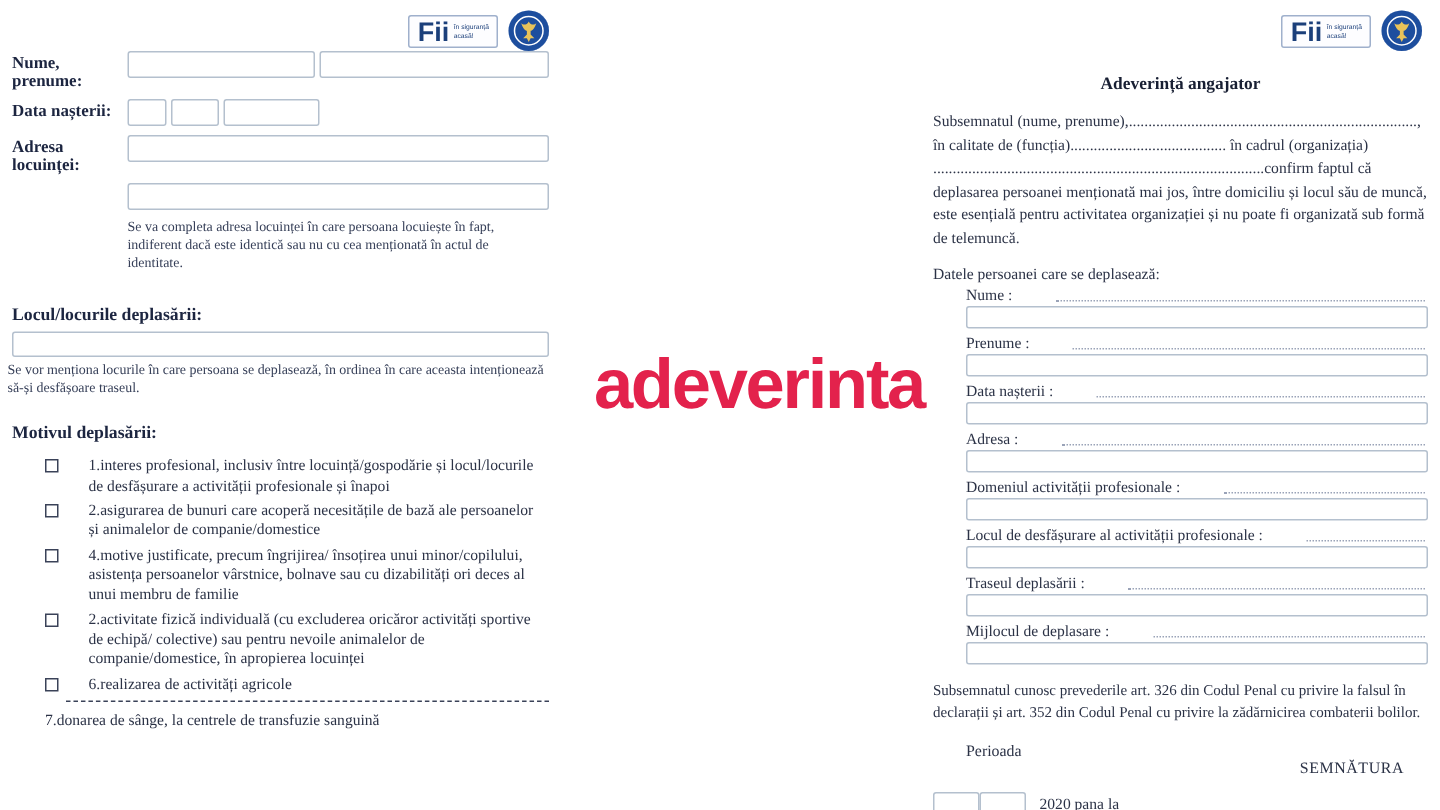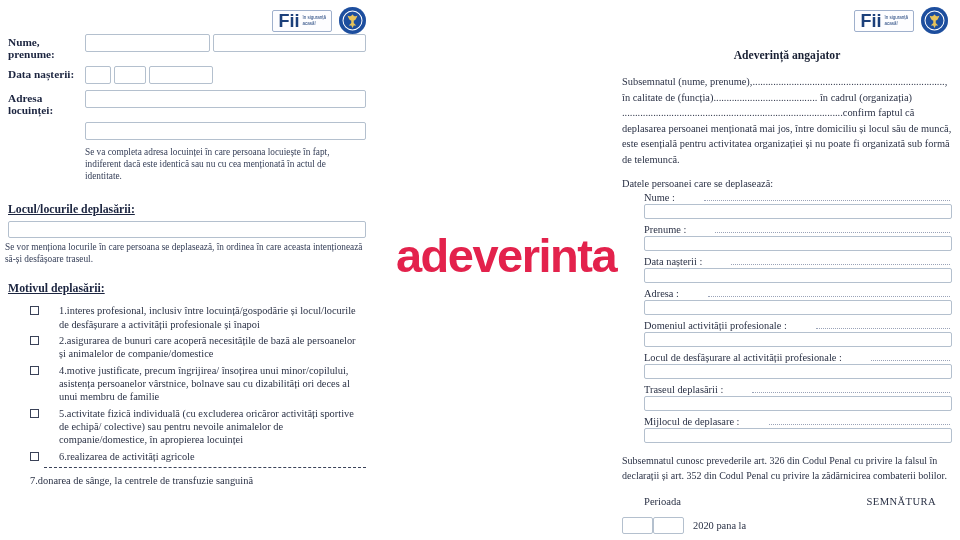--- a/index.html
+++ b/index.html
@@ -16,40 +16,40 @@
   .box{border:1px solid #b4c0ce;border-radius:2px;background:#fff;}
   .note{font-size:9.3px;line-height:1.3;color:#374059;}
   
   .page-left{position:absolute;left:0;top:0;width:392px;box-sizing:border-box;padding:0 26px 0 8px;}
   .pl-title{font-weight:700;font-size:13px;color:#181f33;margin:12px 0 20px 77px;letter-spacing:.2px;}
   .fgrid{display:flex;align-items:flex-start;margin-bottom:6px;}
   .flabel{width:77px;flex:0 0 77px;font-weight:700;font-size:11.3px;color:#1c2540;padding-top:2px;}
   .fboxes{flex:1;display:flex;gap:3px;}
   .fbox{height:16px;}
   .addr-note{margin:6px 0 0 77px;width:272px;}
-  .sec-label{font-weight:700;font-size:11.8px;color:#1c2540;margin:20px 0 4px;text-decoration:underline;}
+  .sec-label{font-weight:700;font-size:11.8px;color:#1c2540;margin:20px 0 4px;}
   .wide-box{height:15px;margin:2px 0 3px;}
   .reasons{margin:8px 0 0 22px;}
   .reason{display:flex;gap:20px;margin-bottom:3px;font-size:10.4px;line-height:1.28;color:#2b3246;width:330px;}
   .cb{flex:0 0 7px;width:7px;height:7px;border:1px solid #3a4258;margin-top:2px;background:#fff;}
   .dash-sep{border-top:1.6px dashed #3a4258;margin:4px 0 6px 14px;width:322px;height:0;}
   
   .watermark{position:absolute;left:376px;top:228px;width:260px;text-align:center;
     font-family:"Liberation Sans",sans-serif;font-weight:700;font-size:47px;letter-spacing:-1.5px;}
   
   .page-right{position:absolute;left:622px;top:0;width:330px;box-sizing:border-box;}
   .pr-title{font-weight:700;font-size:11.6px;color:#181f33;text-align:center;margin:15px 0 12px;}
   .pr-intro{font-size:10.4px;line-height:1.5;color:#2b3246;word-break:break-word;}
   .pr-person{font-size:10.4px;margin:10px 0 3px;color:#2b3246;}
   .rfields{margin-left:22px;}
   .rlabel-row{display:flex;align-items:flex-end;font-size:10.4px;color:#2b3246;gap:24px;}
   .rfill{flex:1;border-bottom:1px dotted #9aa3b8;margin:0 2px 2px 5px;}
   .rbox{height:13px;margin:1px 0 5px;}
   .pr-legal{margin-top:10px;font-size:10px;line-height:1.5;color:#2b3246;}
-  .period-row{display:flex;align-items:baseline;margin:13px 0 4px;font-size:10.6px;color:#2b3246;}
+  .period-row{display:flex;align-items:baseline;margin:13px 0 4px;font-size:10.6px;color:#2b3246;flex-direction:column;}
   .period-row .p1{margin-left:22px;}
   .period-row .p2{margin-left:auto;margin-right:16px;letter-spacing:.4px;}
   .pbox-row{display:flex;align-items:center;margin-top:10px;font-size:10.4px;color:#2b3246;}
   .pbox-pair{display:flex;}
   .pbox{width:29px;height:15px;}
   .pbox-suffix{margin-left:9px;}
 </style>
 </head>
 <body>
 
@@ -116,21 +116,21 @@
     <div class="reason">
       <span class="cb"></span>
       <span>2.asigurarea de bunuri care acoperă necesitățile de bază ale persoanelor și animalelor de companie/domestice</span>
     </div>
     <div class="reason">
       <span class="cb"></span>
       <span>4.motive justificate, precum îngrijirea/ însoțirea unui minor/copilului, asistența persoanelor vârstnice, bolnave sau cu dizabilități ori deces al unui membru de familie</span>
     </div>
     <div class="reason">
       <span class="cb"></span>
-      <span>5.activitate fizică individuală (cu excluderea oricăror activități sportive de echipă/ colective) sau pentru nevoile animalelor de companie/domestice, în apropierea locuinței</span>
+      <span>2.activitate fizică individuală (cu excluderea oricăror activități sportive de echipă/ colective) sau pentru nevoile animalelor de companie/domestice, în apropierea locuinței</span>
     </div>
     <div class="reason">
       <span class="cb"></span>
       <span>6.realizarea de activități agricole</span>
     </div>
 
     <div class="dash-sep"></div>
 
     <div class="reason">
 

